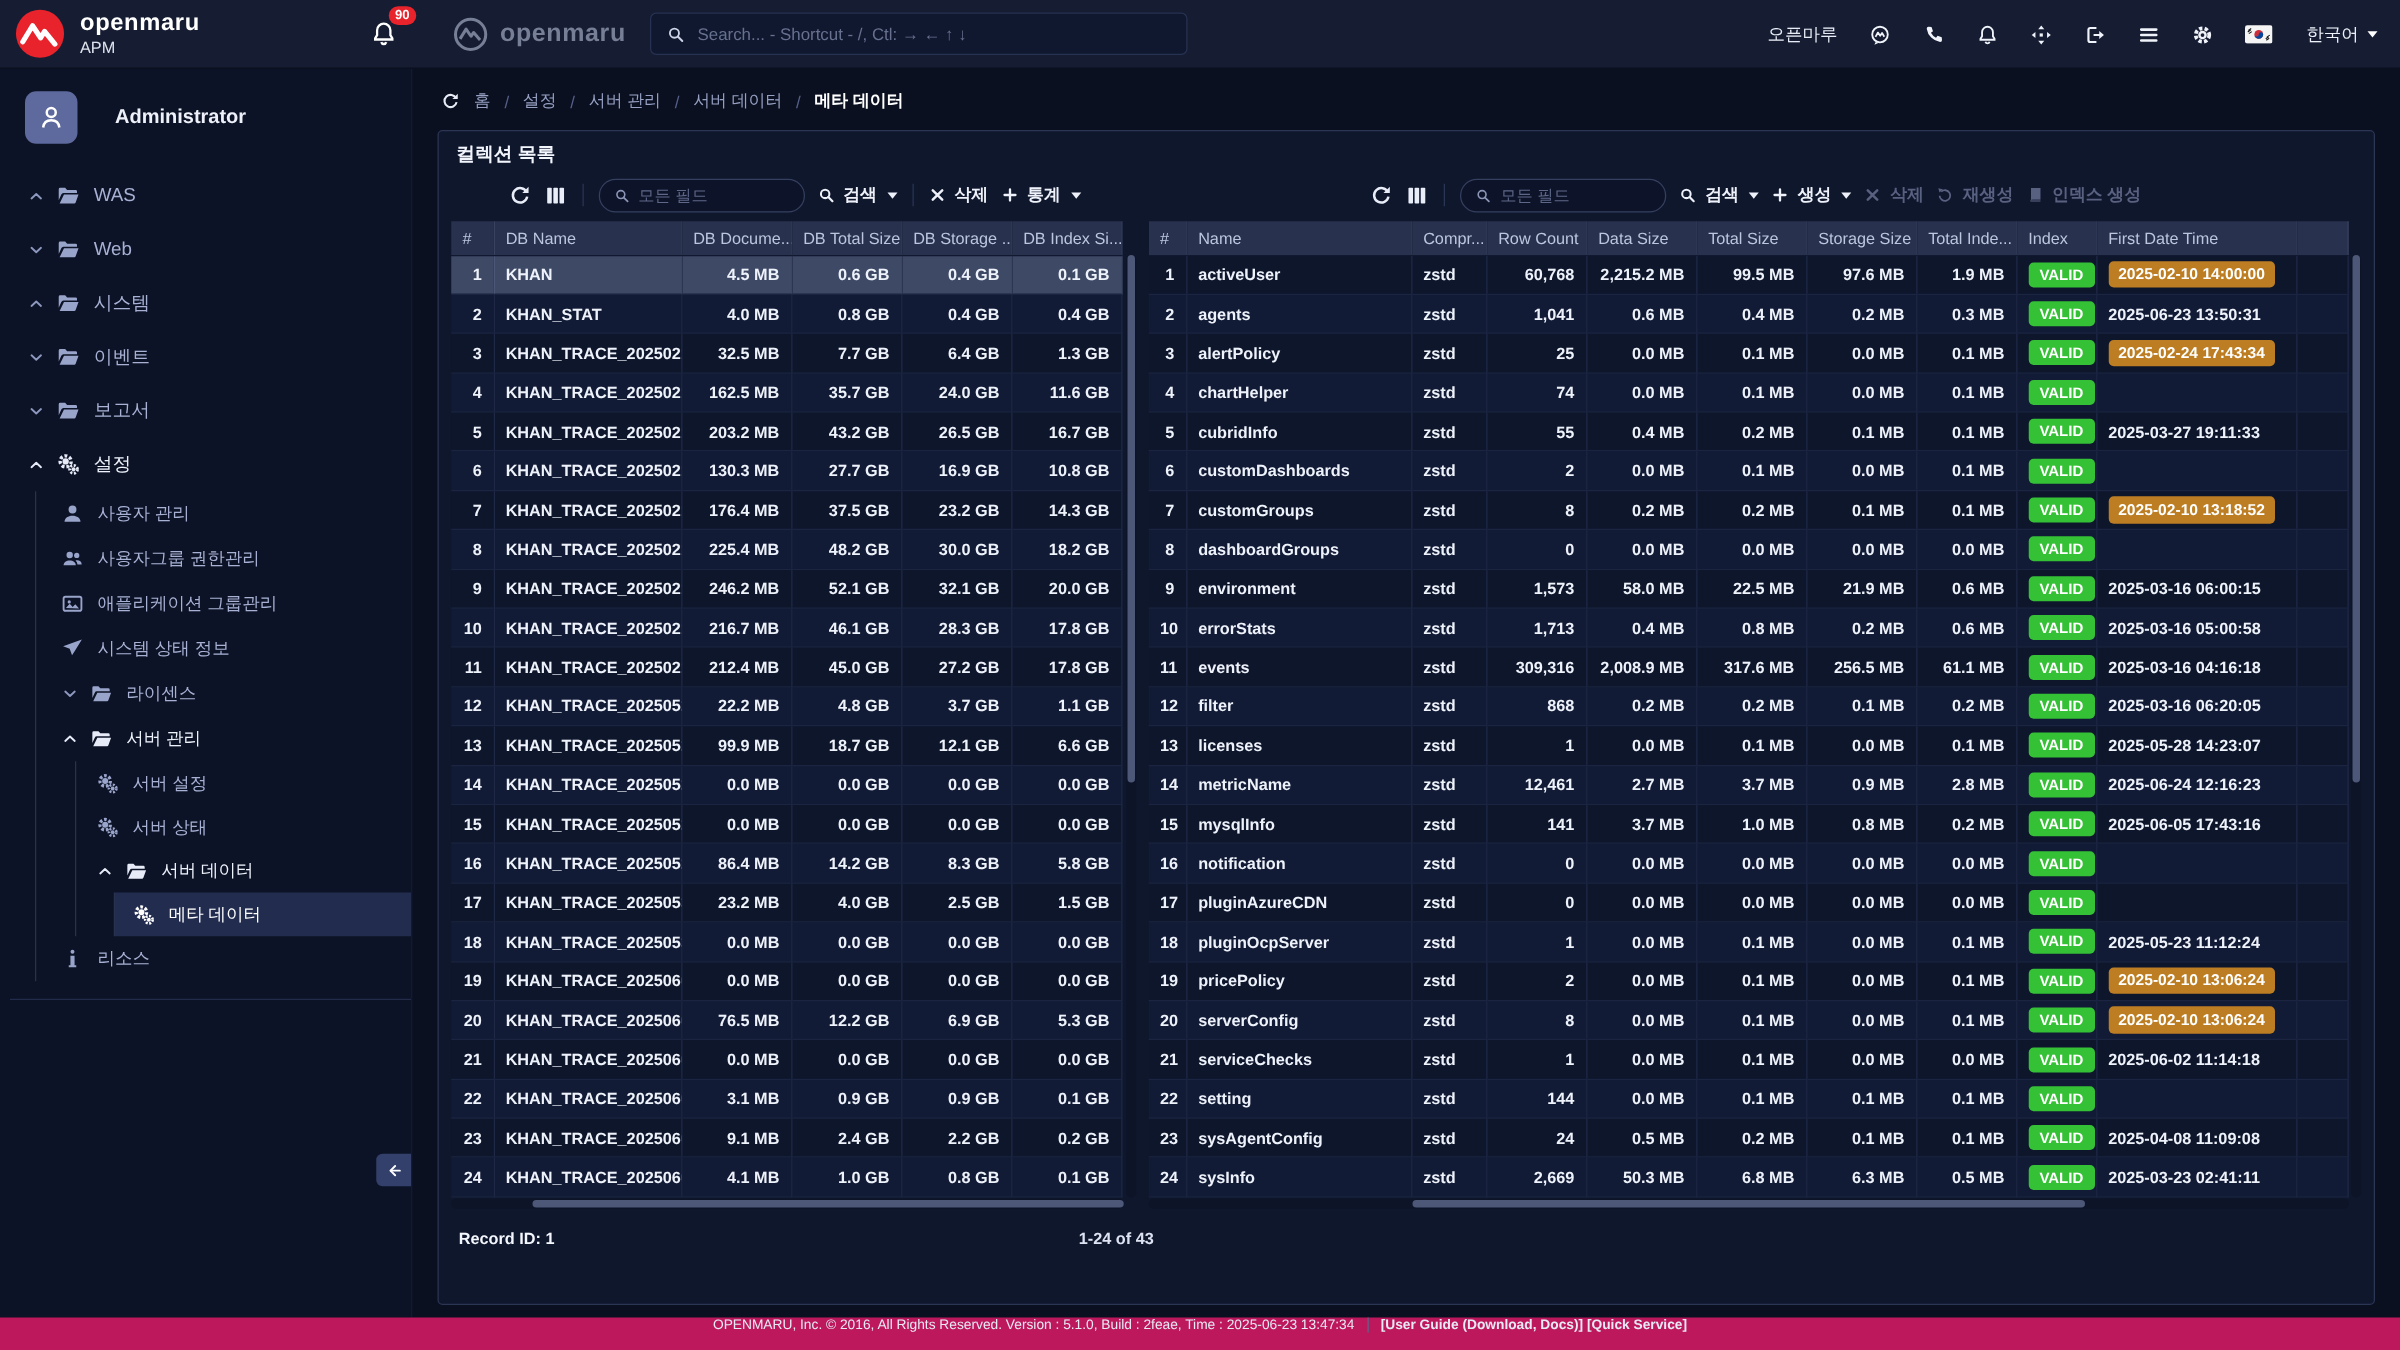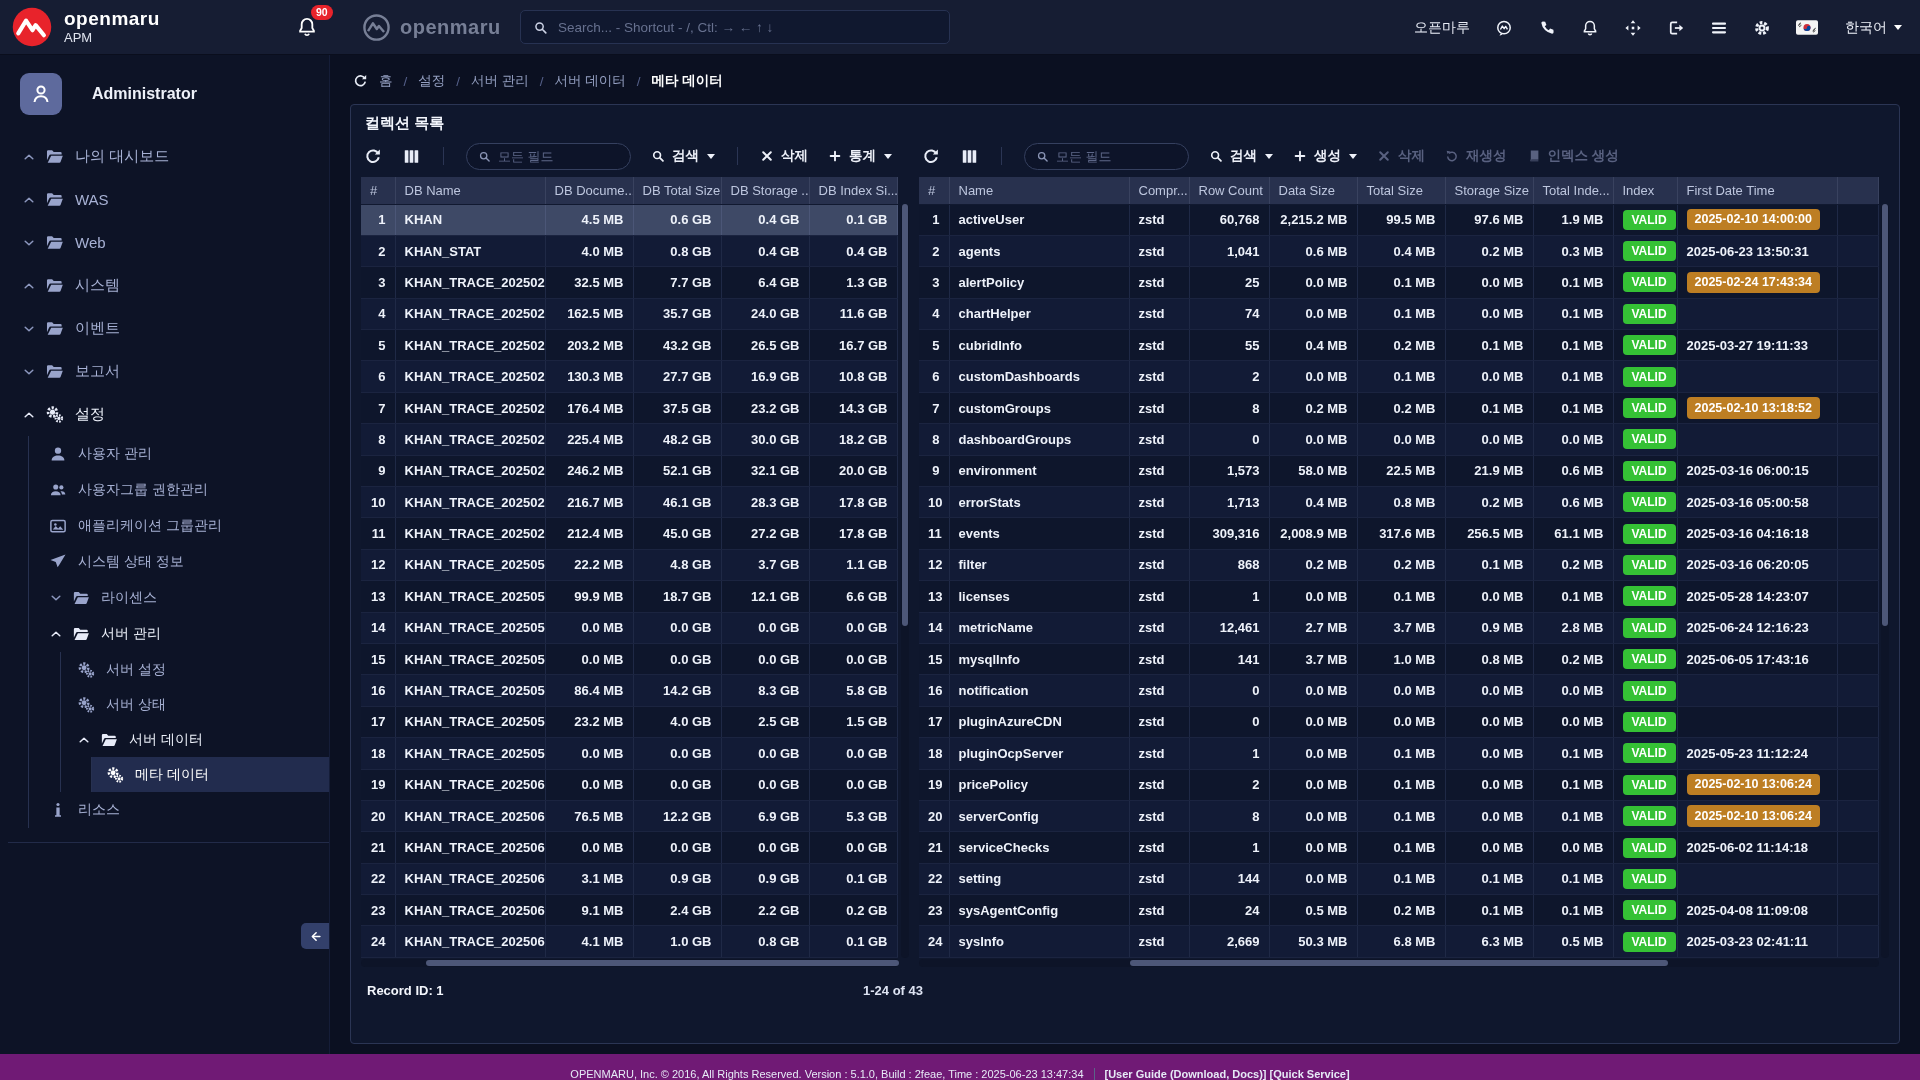--- a/index.html
+++ b/index.html
@@ -74,21 +74,21 @@
   .crumb-sep { color:#55608a; }
   .crumb-cur { color:#fff; font-weight:700; }
 
   .panel { position:absolute; left:20px; right:20px; top:49px; bottom:10px; background:#0f172d; border:1px solid #2b3554; border-radius:4px; }
   .panel-title { padding:9px 14px 2px; font-size:15px; font-weight:700; color:#f2f5fc; }
   .panel-body { display:flex; gap:10px; padding:0 10px; }
   .sec { position:relative; }
   .sec-left { width:548px; flex:none; }
   .sec-right { flex:1; min-width:0; }
 
-  .tb { height:42px; display:flex; align-items:center; gap:20px; padding:0 2px; }
+  .tb { height:42px; display:flex; align-items:center; gap:10px; padding:0 2px;justify-content:center; }
   .icon-btn { width:19px; height:19px; color:#e9edf7; cursor:pointer; flex:none; }
   .icon-btn svg { width:100%; height:100%; }
   .tb-sep { width:1px; height:18px; background:#2b3554; margin:0 2px; flex:none; }
   .search-pill { height:27px; flex:0 0 165px; display:flex; align-items:center; gap:7px; background:#0d1429; border:1px solid #35405f; border-radius:14px; padding:0 11px; color:#8b95b5; }
   .search-pill svg { width:13px; height:13px; flex:none; }
   .search-pill input { background:transparent; border:none; outline:none; color:#dfe5f2; font-size:13px; width:100%; font-family:inherit; }
   .search-pill input::placeholder { color:#5d6788; }
   .tb-btn { display:flex; align-items:center; gap:7px; color:#eef1f9; font-size:13.5px; font-weight:600; cursor:pointer; white-space:nowrap; }
   .tb-btn svg { width:14px; height:14px; flex:none; }
   .tb-btn .caret { margin-left:1px; }
@@ -115,21 +115,21 @@
   .hbar { position:absolute; left:0; right:10px; bottom:0; height:8px; background:#0d1428; border-radius:4px; }
   .hbar .thumb { position:absolute; top:1px; bottom:1px; background:#4d5778; border-radius:4px; }
   .sec-left .hbar .thumb { left:12%; right:0; }
   .sec-right .hbar .thumb { left:22%; width:56%; }
 
   .panel-foot { position:relative; margin-top:16px; padding-left:16px; font-size:13px; }
   .rec-id { font-weight:700; color:#f4f7fd; }
   .range { position:absolute; left:512px; top:0; color:#dde3f2; font-weight:600; }
 
   
-  .page-foot { position:absolute; left:0; right:0; bottom:0; height:26px; background:#701a75; display:flex; align-items:flex-end; justify-content:center; gap:10px; font-size:11px; color:#e6eaf6; }
+  .page-foot { position:absolute; left:0; right:0; bottom:0; height:26px; background:#be185d; display:flex; align-items:flex-start; justify-content:center; gap:10px; font-size:11px; color:#e6eaf6; }
   .pf-sep { width:1px; height:12px; background:#5a6488; }
   .pf-links { font-weight:700; cursor:pointer; }
 </style>
 </head>
 <body>
 
 <div class="header">
   <div class="brand">
     <span class="brand-logo">
       <svg viewBox="0 0 48 48">
@@ -241,34 +241,20 @@
   <div class="user-row">
     <span class="avatar">
       <svg viewBox="0 0 24 24">
           <circle cx="12" cy="8" r="3.6" fill="none" stroke="currentColor" stroke-width="2"></circle>
           <path d="M5.5 20c.5-4 3.2-5.8 6.5-5.8s6 1.8 6.5 5.8" fill="none" stroke="currentColor" stroke-width="2"></path>
         </svg>
     </span>
     <span class="user-name">Administrator</span>
   </div>
   <div class="nav" id="nav-root">
-      <div class="nav-item nav-l1">
-        <span class="chev">
-          <svg viewBox="0 0 24 24">
-            <path d="M5.5 15l6.5-6 6.5 6" stroke="currentColor" stroke-width="2.6" fill="none" stroke-linecap="round" stroke-linejoin="round"></path>
-          </svg>
-        </span>
-        <span class="ico">
-          <svg viewBox="0 0 24 24">
-            <path fill="currentColor" d="M2.5 5.5A1.5 1.5 0 0 1 4 4h5l2 2.2h8.5A1.5 1.5 0 0 1 21 7.7v1.7H7.3a2.4 2.4 0 0 0-2.2 1.5L2.5 16.6z"></path>
-            <path fill="currentColor" d="M7.8 10.9h14.7L19.6 19a1.5 1.5 0 0 1-1.4 1H3.4z"></path>
-          </svg>
-        </span>
-        <span class="lbl">나의 대시보드</span>
-      </div>
       <div class="nav-item nav-l1">
         <span class="chev">
           <svg viewBox="0 0 24 24">
             <path d="M5.5 15l6.5-6 6.5 6" stroke="currentColor" stroke-width="2.6" fill="none" stroke-linecap="round" stroke-linejoin="round"></path>
           </svg>
         </span>
         <span class="ico">
           <svg viewBox="0 0 24 24">
             <path fill="currentColor" d="M2.5 5.5A1.5 1.5 0 0 1 4 4h5l2 2.2h8.5A1.5 1.5 0 0 1 21 7.7v1.7H7.3a2.4 2.4 0 0 0-2.2 1.5L2.5 16.6z"></path>
             <path fill="currentColor" d="M7.8 10.9h14.7L19.6 19a1.5 1.5 0 0 1-1.4 1H3.4z"></path>

